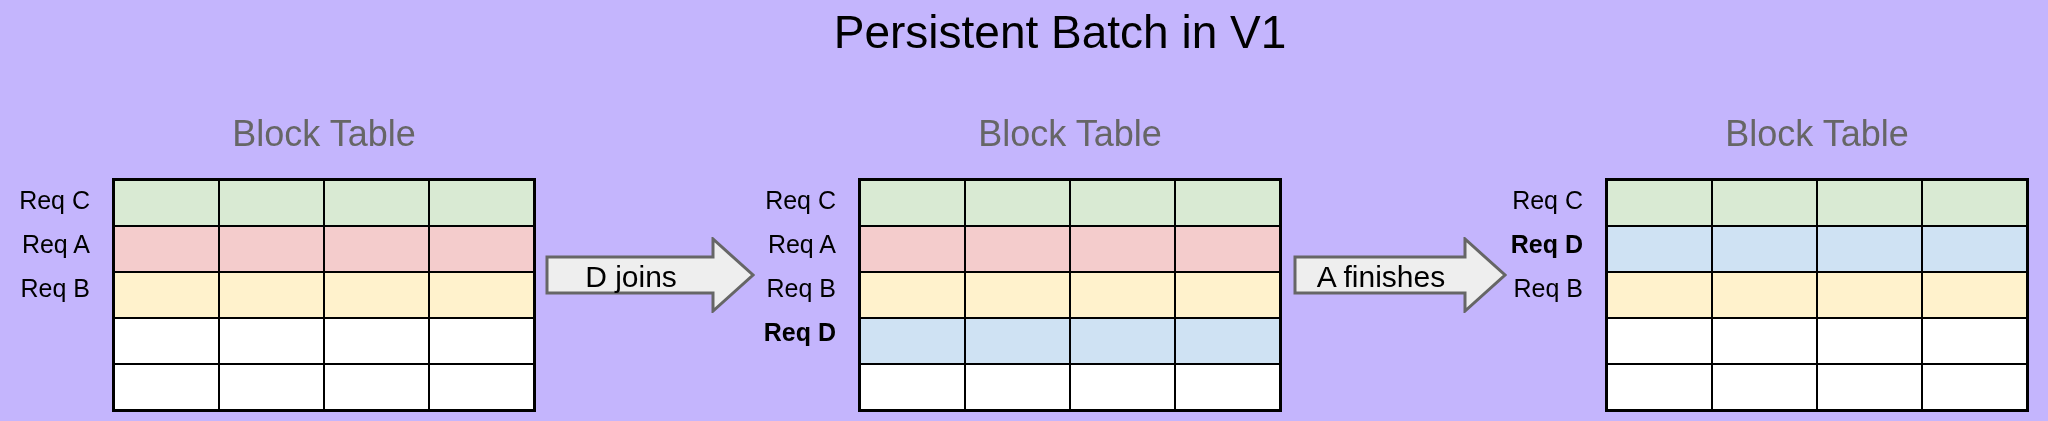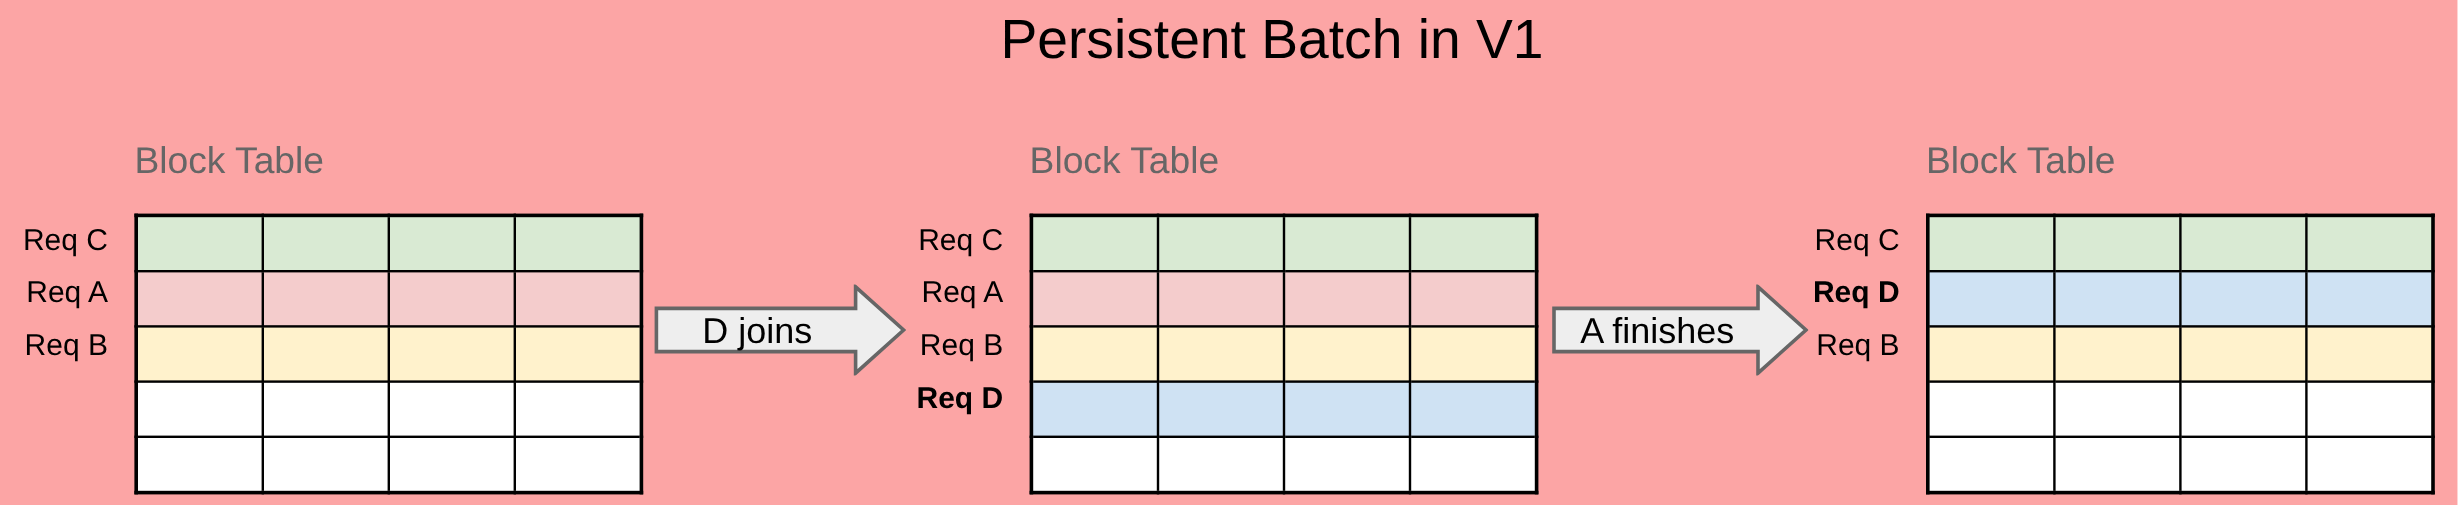--- a/index.html
+++ b/index.html
@@ -1,41 +1,41 @@
 <!DOCTYPE html>
 <html><head>
 <meta charset="utf-8">
 <style>
   html, body { margin: 0; padding: 0; background: #ffffff; }
   .canvas {
     position: relative;
     width: 2048px;
     height: 421px;
-    background: #fca5a5;
+    background: #c4b5fd;
     font-family: "Liberation Sans", sans-serif;
     overflow: hidden;
   }
   .page-title {
     position: absolute;
     top: 6px;
     left: 1060px;
     transform: translateX(-50%);
     font-size: 46px;
     line-height: 53px;
     color: #000000;
     white-space: nowrap;
   }
   .group { position: absolute; top: 178px; width: 424px; }
   .table-title {
     position: absolute;
     left: 0; top: -66px;
     width: 100%; height: 44px;
     line-height: 44px;
-    text-align: left;
-    font-size: 31px;
+    text-align: center;
+    font-size: 36px;
     color: #666666;
     white-space: nowrap;
   }
   .labels {
     position: absolute;
     right: 100%; top: 0;
     width: 170px;
     padding-right: 22px;
     text-align: right;
   }

